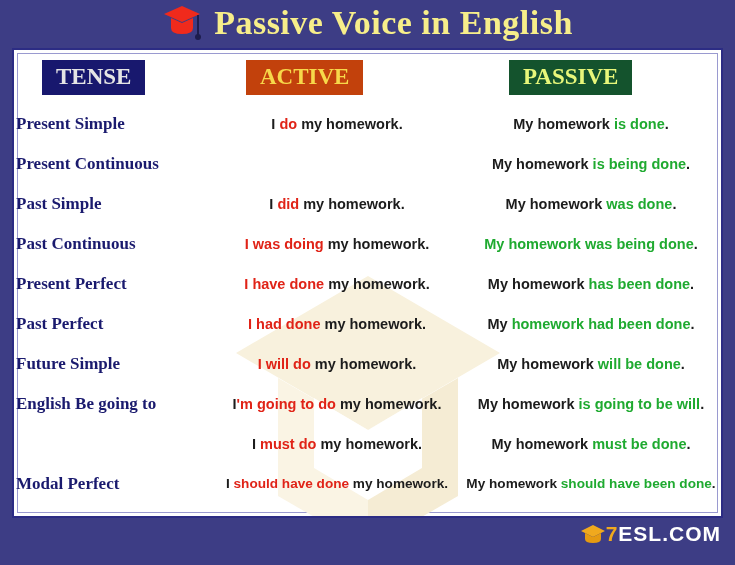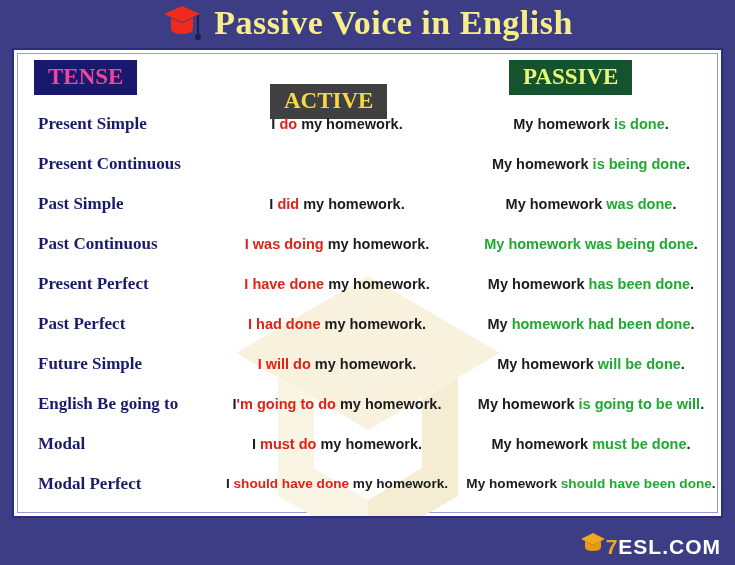--- a/index.html
+++ b/index.html
@@ -86,39 +86,39 @@
     position: absolute;
     top: 10px;
     font-family: "Liberation Serif", serif;
     font-weight: bold;
     font-size: 23px;
     line-height: 1;
     padding: 5px 14px 7px;
     text-align: center;
     white-space: nowrap;
   }
-  .badge-tense  { left: 20px;  background: #18186e; color: #ec4899; }
-  .badge-active { left: 256px; background: #404040; color: #f7d84a; margin-top: 24px; }
+  .badge-tense  { left: 28px;  background: #18186e; color: #e5e5e5; }
+  .badge-active { left: 232px; background: #c2410c; color: #f7d84a; }
   .badge-passive{ left: 495px; background: #14532d; color: #e8f77a; }
 
   .rows {
     position: relative;
   }
   .row {
     position: relative;
     height: 40px;
   }
   .cell {
     position: absolute;
     top: 0;
     line-height: 40px;
     white-space: nowrap;
   }
   .cell-tense {
-    left: 24px;
+    left: 2px;
     width: 190px;
     font-family: "Liberation Serif", serif;
     font-weight: bold;
     font-size: 17px;
     color: #1a1a6e;
   }
   .cell-active {
     left: 198px;
     width: 250px;
     text-align: center;
@@ -140,21 +140,21 @@
   
   .row-compact .cell-active,
   .row-compact .cell-passive { font-size: 13.6px; }
 
   
   .footer {
     position: absolute;
     right: 14px;
     bottom: 8px;
     display: flex;
-    align-items: flex-end;
+    align-items: flex-start;
     height: 34px;
   }
   .footer-logo-text {
     font-family: "Liberation Sans", sans-serif;
     font-weight: bold;
     font-size: 21px;
     letter-spacing: 1px;
     color: #ffffff;
     line-height: 1;
   }
@@ -236,21 +236,20 @@
         <div class="cell cell-passive"><span>My homework </span><span class="hl-green">will be done</span><span>.</span></div>
       </div>
 
       <div class="row">
         <div class="cell cell-tense">English Be going to</div>
         <div class="cell cell-active"><span>I</span><span class="hl-red">'m going to do</span><span> my homework.</span></div>
         <div class="cell cell-passive"><span>My homework </span><span class="hl-green">is going to be will</span><span>.</span></div>
       </div>
 
       <div class="row">
-        <div class="cell cell-tense">Modal</div>
         <div class="cell cell-active"><span>I </span><span class="hl-red">must do</span><span> my homework.</span></div>
         <div class="cell cell-passive"><span>My homework </span><span class="hl-green">must be done</span><span>.</span></div>
       </div>
 
       <div class="row row-compact">
         <div class="cell cell-tense">Modal Perfect</div>
         <div class="cell cell-active"><span>I </span><span class="hl-red">should have done</span><span> my homework.</span></div>
         <div class="cell cell-passive"><span>My homework </span><span class="hl-green">should have been done</span><span>.</span></div>
       </div>
 

